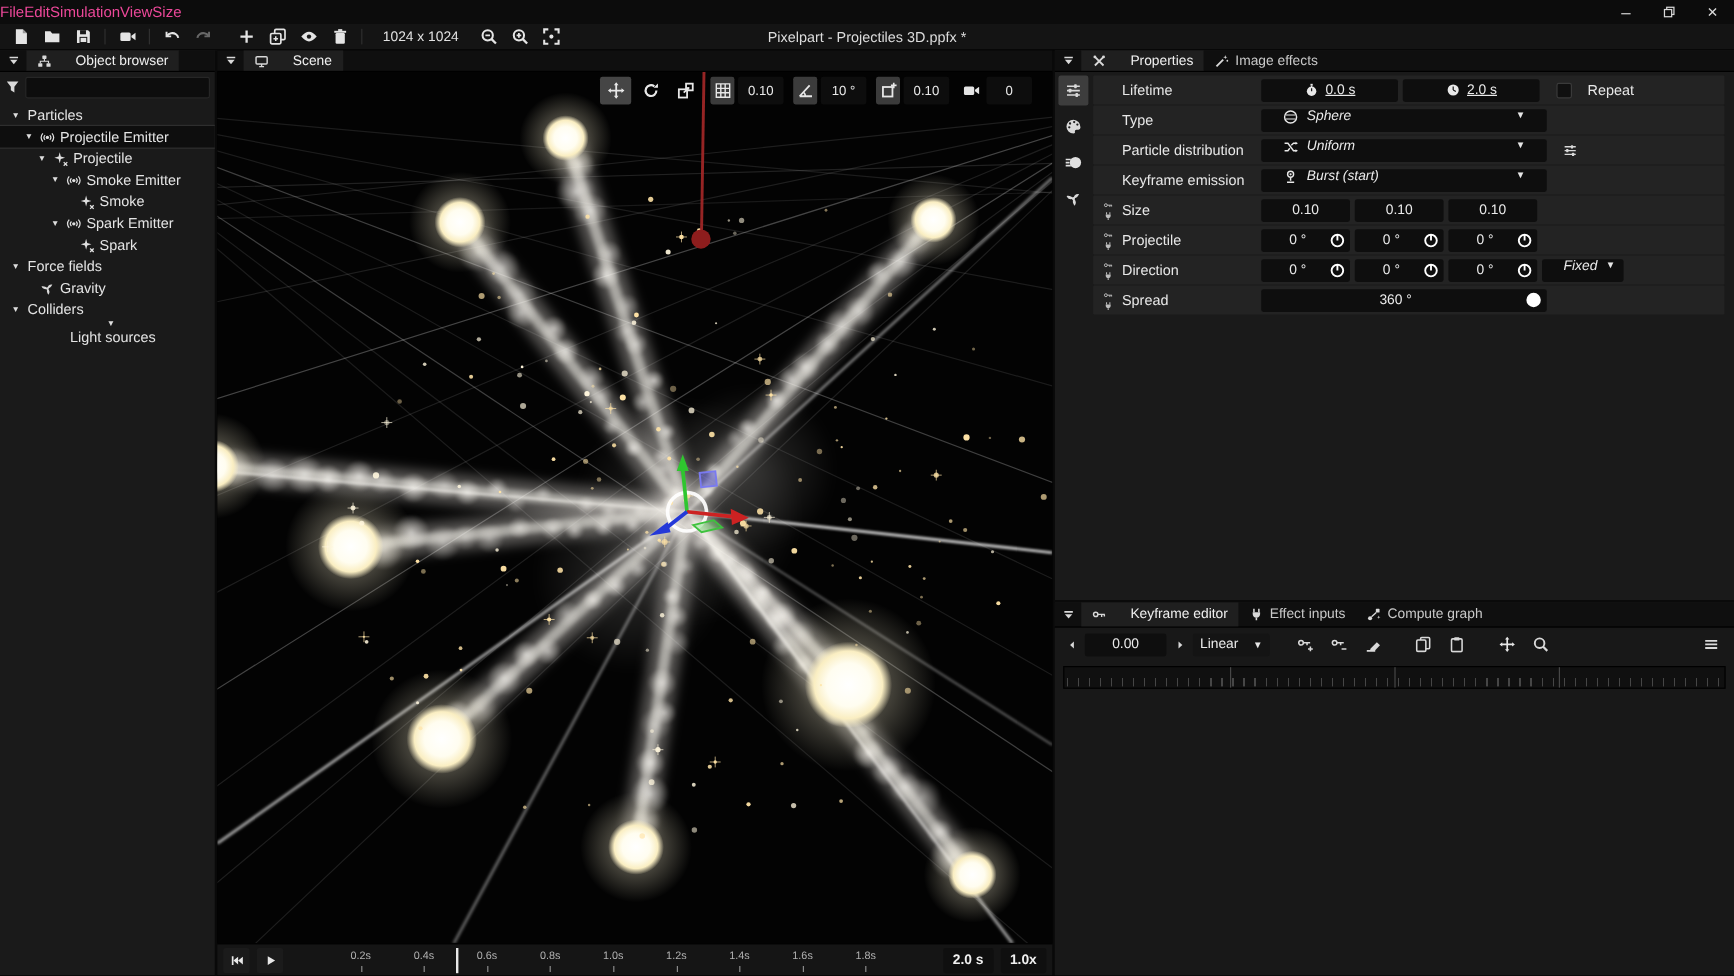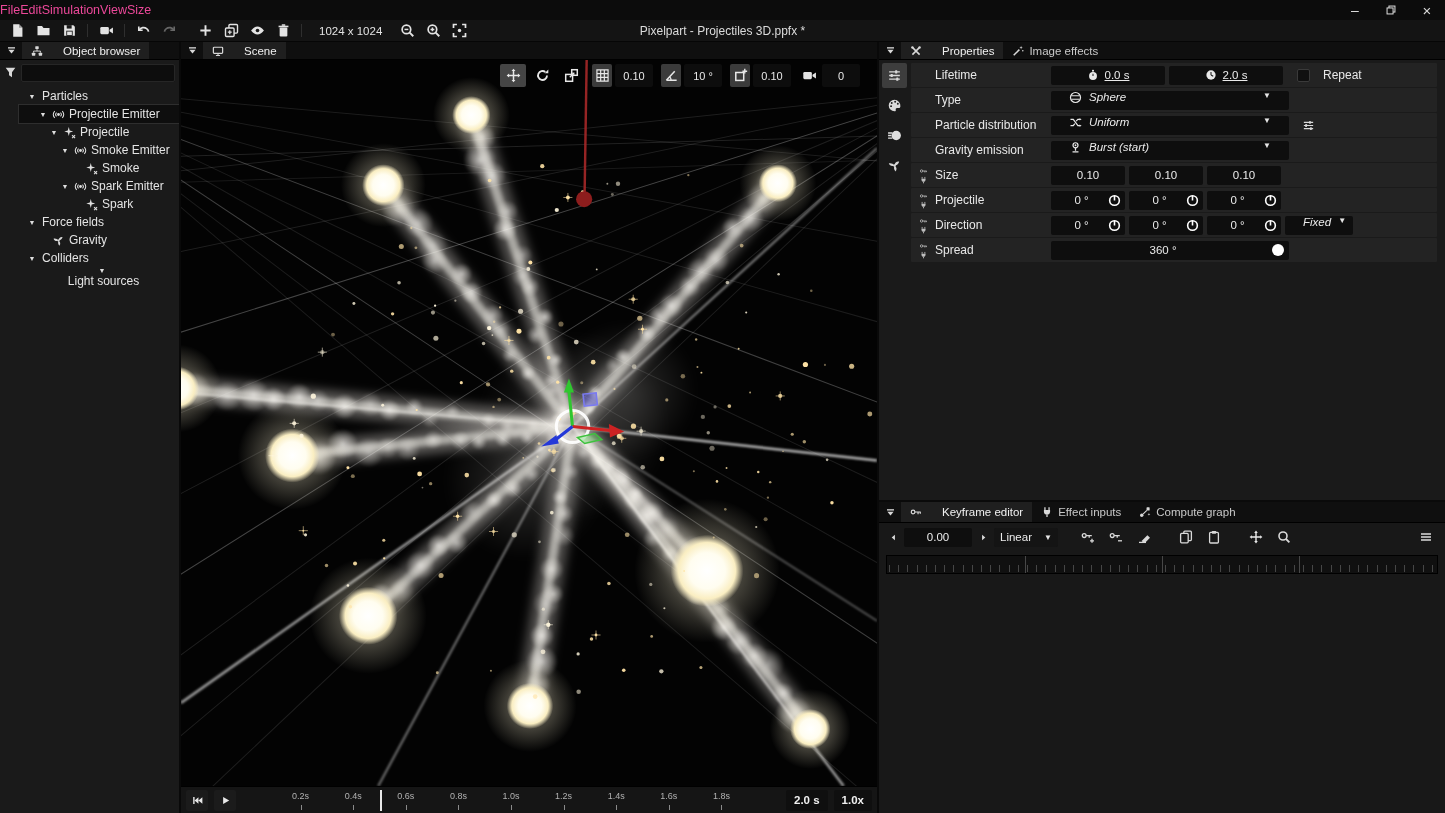--- a/index.html
+++ b/index.html
@@ -37,21 +37,21 @@
   .panelmenu svg{width:11px;height:11px;}
   .tab{display:flex;align-items:center;gap:5px;padding:0 9px;font-size:11.5px;color:#c9c9c9;cursor:default;white-space:nowrap;}
   .tab svg{width:12px;height:12px;}
   .tab.active{background:#1f1f1f;color:#f0f0f0;gap:20px;}
 
   
   .filter-row{height:25px;display:flex;align-items:center;padding:0 4px;gap:4px;flex-shrink:0;}
   .filter-row svg{width:13px;height:13px;flex-shrink:0;}
   .filter-input{flex:1;height:18px;background:#0d0d0d;border:1px solid #262626;border-radius:2px;color:#e6e6e6;
     font-size:11px;padding:0 4px;outline:none;font-family:inherit;}
-  .tree{flex:1;overflow:hidden;padding-top:2px;font-size:12px;padding-left:19px;}
+  .tree{flex:1;overflow:hidden;padding-top:2px;font-size:12px;}
   .trow{height:18px;display:flex;align-items:center;cursor:default;}
   .trow.sel{background:#0e0e0e;outline:1px solid #2e2e2e;}
   .tarrow{width:14px;text-align:center;font-size:7px;color:#dedede;flex-shrink:0;}
   .ticon{width:16px;height:14px;flex-shrink:0;display:flex;align-items:center;justify-content:center;}
   .ticon svg{width:13px;height:13px;}
   .tlabel{margin-left:3px;color:#e4e4e4;white-space:nowrap;}
 
   
   .viewport{position:relative;flex:1;background:#030303;overflow:hidden;}
   .scene-svg{position:absolute;inset:0;width:100%;height:100%;z-index:1;}
@@ -1198,21 +1198,21 @@
               <div class="xbtn">
                   <svg>
                     <use href="#i-sliders"></use>
                   </svg>
                 </div>
             </div>
           </div>
 
           <div class="prow">
             <div class="picons"></div>
-            <div class="plabel">Gravity emission</div>
+            <div class="plabel">Keyframe emission</div>
             <div class="pfields">
               <div class="ddown">
                 <svg>
                     <use href="#i-burst"></use>
                   </svg>
                 <span>Burst (start)</span>
                 <span class="caret">▼</span>
               </div>
             </div>
           </div>

